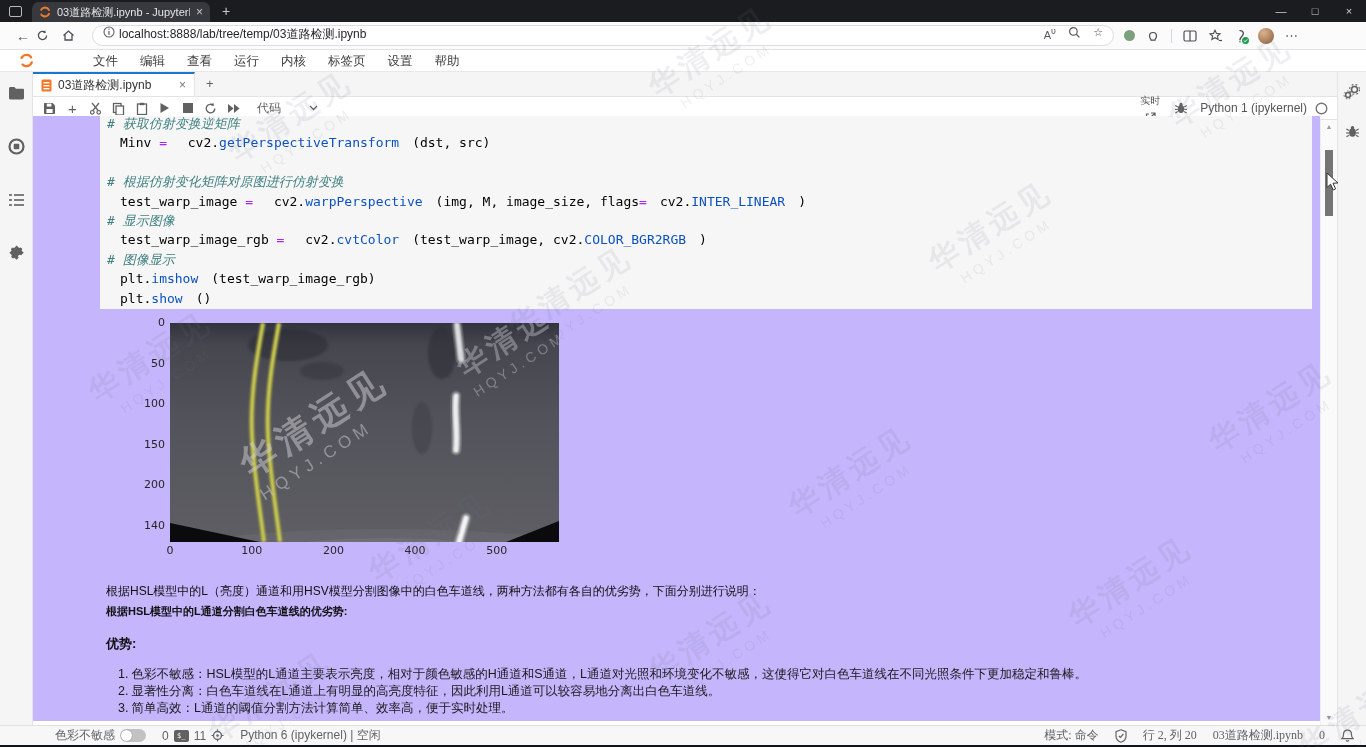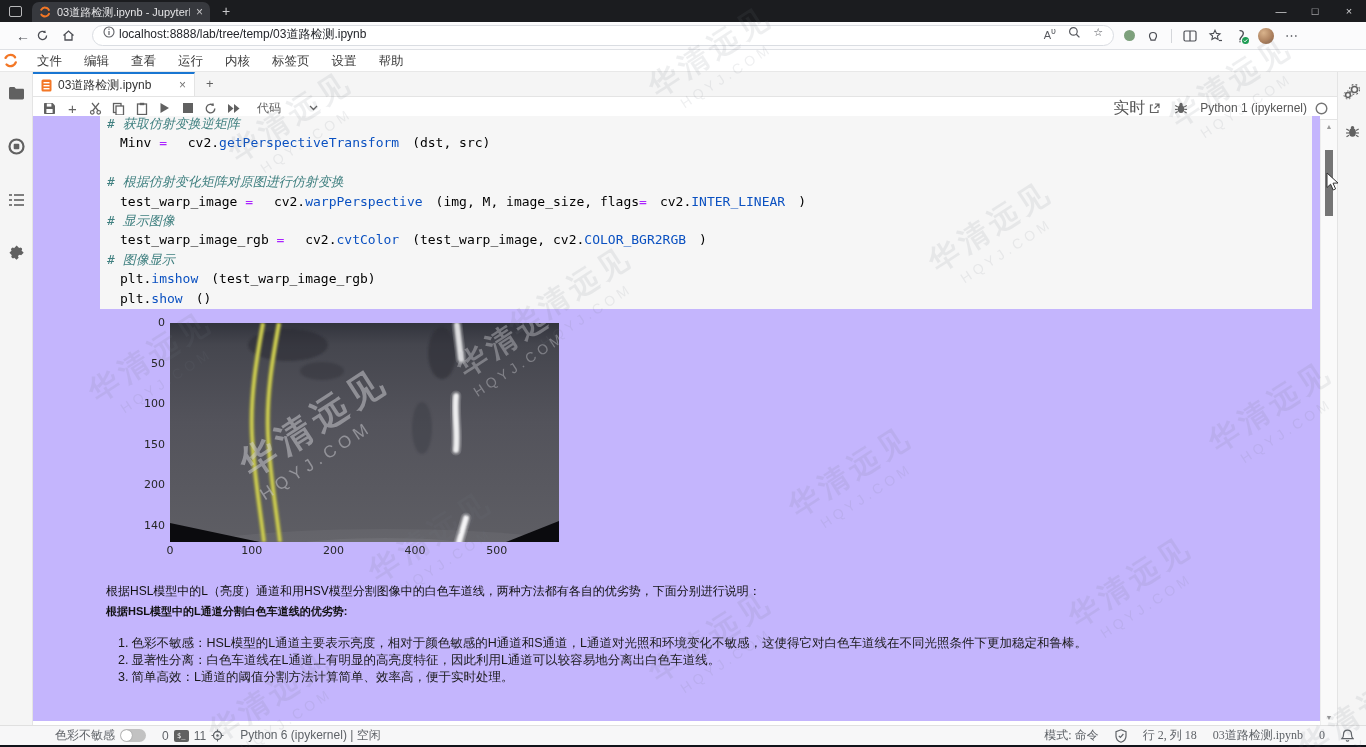--- a/index.html
+++ b/index.html
@@ -27,21 +27,21 @@
   .pill-spacer { flex:1; }
   .pill-ic { font-size:11px; color:#56585e; margin-left:8px; }
   .abar-right { display:flex; align-items:center; margin-left:10px; gap:11px; }
   .green-dot { width:11px; height:11px; border-radius:50%; background:#7da07c; }
   .vdiv { width:1px; height:14px; background:#d4d6da; }
   .avatar { width:16px; height:16px; border-radius:50%; background:radial-gradient(circle at 35% 30%, #d9b38c, #8a5a3b); }
   .dots { font-size:13px; letter-spacing:1px; color:#4c4e54; }
   svg.ico { display:block; }
 
   
-  .menubar { height:22px; background:#fff; border-bottom:1px solid #e8e8e8; display:flex; align-items:center; padding-left:0; }
+  .menubar { height:22px; background:#fff; border-bottom:1px solid #e8e8e8; display:flex; align-items:center; padding-left:16px;gap:40px; }
   .jlogo { margin:0 8px 0 3px; }
   .menu { padding:0 11px; font-size:12.5px; color:#3c3c3c; line-height:22px; }
 
   
   .jbody { position:relative; height:653px; display:flex; background:#fff; }
   .leftbar { width:33px; background:#f5f5f5; border-right:1px solid #e4e4e4; display:flex; flex-direction:column; align-items:center; padding-top:14px; }
   .leftbar .lbi { margin-bottom:38px; }
   .rightbar { width:29px; background:#f5f5f5; border-left:1px solid #e4e4e4; display:flex; flex-direction:column; align-items:center; padding-top:12px; }
   .rightbar .lbi { margin-bottom:24px; }
 
@@ -50,21 +50,21 @@
   .doctab { width:162px; background:#fff; border-top:2px solid #1976d2; border-right:1px solid #e4e4e4;
             display:flex; align-items:center; gap:6px; padding:0 8px; font-size:12px; color:#333; }
   .doctab .dt-title { flex:1; white-space:nowrap; overflow:hidden; }
   .doctab .dt-close { color:#757575; font-size:12px; }
   .adddoc { padding:0 11px; color:#616161; font-size:13px; line-height:23px; }
 
   .ntoolbar { height:23px; background:#fff; border-bottom:1px solid #e4e4e4; display:flex; align-items:center; padding:0 5px; color:#616161; }
   .tbtn { width:23px; height:23px; display:flex; align-items:center; justify-content:center; font-size:11px; color:#616161; }
   .celltype { display:flex; align-items:center; gap:28px; margin-left:8px; font-size:12px; color:#616161; padding:0 4px; }
   .tspacer { flex:1; }
-  .collab { display:flex; align-items:center; gap:4px; font-size:16px; color:#555; margin-right:14px; }
+  .collab { display:flex; align-items:center; gap:4px; font-size:10px; color:#555; margin-right:14px;flex-direction:column; }
   .kernelname { font-size:12px; color:#555; margin:0 8px 0 12px; }
 
   .ncontent { position:absolute; left:0; right:17px; top:44px; height:605px; overflow:hidden; background:#c4b5fd; }
   .nscroll { position:absolute; right:0; top:48px; height:605px; width:17px; background:#fafafa; border-left:1px solid #eee; }
   .nscroll .sarr { text-align:center; font-size:7px; color:#9a9a9a; line-height:14px; }
   .sthumb { position:absolute; left:4px; right:4px; top:30px; height:66px; background:#757575; }
   .sarr-b { position:absolute; bottom:0; left:0; right:0; text-align:center; font-size:7px; color:#9a9a9a; line-height:14px; }
 
   
   .code-cell { position:absolute; left:67px; right:8px; top:0; height:193px; background:#f6f6f6; overflow:hidden; }
@@ -396,20 +396,21 @@
                 <text font-size="30" font-weight="bold" letter-spacing="5">华清远见</text>
                 <text y="23" font-size="14" letter-spacing="4">HQYJ.COM</text>
               </g>
             </svg>
           </div>
         </div>
 
         <div class="mdcell">
           <div class="md-p">根据HSL模型中的L（亮度）通道和用HSV模型分割图像中的白色车道线，两种方法都有各自的优劣势，下面分别进行说明：</div>
           <div class="md-h4">根据HSL模型中的L通道分割白色车道线的优劣势:</div>
+          <div class="md-h5">优势:</div>
           <ol class="md-ol" id="md-list">
               <li><span class="md-num">1.</span>色彩不敏感：HSL模型的L通道主要表示亮度，相对于颜色敏感的H通道和S通道，L通道对光照和环境变化不敏感，这使得它对白色车道线在不同光照条件下更加稳定和鲁棒。</li>
               <li><span class="md-num">2.</span>显著性分离：白色车道线在L通道上有明显的高亮度特征，因此利用L通道可以较容易地分离出白色车道线。</li>
               <li><span class="md-num">3.</span>简单高效：L通道的阈值分割方法计算简单、效率高，便于实时处理。</li>
             </ol>
         </div>
 
       </div>
 
       <div class="nscroll">
@@ -468,21 +469,21 @@
     <div class="sb-item">Python 6 (ipykernel) | 空闲</div>
 
     <div class="sb-right">
       <div class="sb-item">模式: 命令</div>
       <div class="sb-item">
         <svg class="ico" width="12" height="14" viewBox="0 0 12 14">
             <path d="M6 0.8 11 2.6 V7 c0 3.4-2.4 5.3-5 6.2C3.4 12.3 1 10.4 1 7 V2.6Z" fill="none" stroke="#5f6368" stroke-width="1.2"></path>
             <path d="M3.8 6.8 5.4 8.4 8.4 5" fill="none" stroke="#5f6368" stroke-width="1.2"></path>
           </svg>
       </div>
-      <div class="sb-item">行 2, 列 18</div>
+      <div class="sb-item">行 2, 列 20</div>
       <div class="sb-item">03道路检测.ipynb</div>
       <div class="sb-item">0</div>
       <div class="sb-item">
         <svg class="ico" width="13" height="14" viewBox="0 0 13 14">
             <path d="M6.5 1.2c2.4 0 4 1.8 4 4.2 0 2.8 1 3.6 1.6 4.2H.9c.6-.6 1.6-1.4 1.6-4.2 0-2.4 1.6-4.2 4-4.2Z" fill="none" stroke="#5f6368" stroke-width="1.2"></path>
             <path d="M5.2 11.3a1.4 1.4 0 0 0 2.6 0" fill="none" stroke="#5f6368" stroke-width="1.2"></path>
           </svg>
       </div>
     </div>
   </div>

